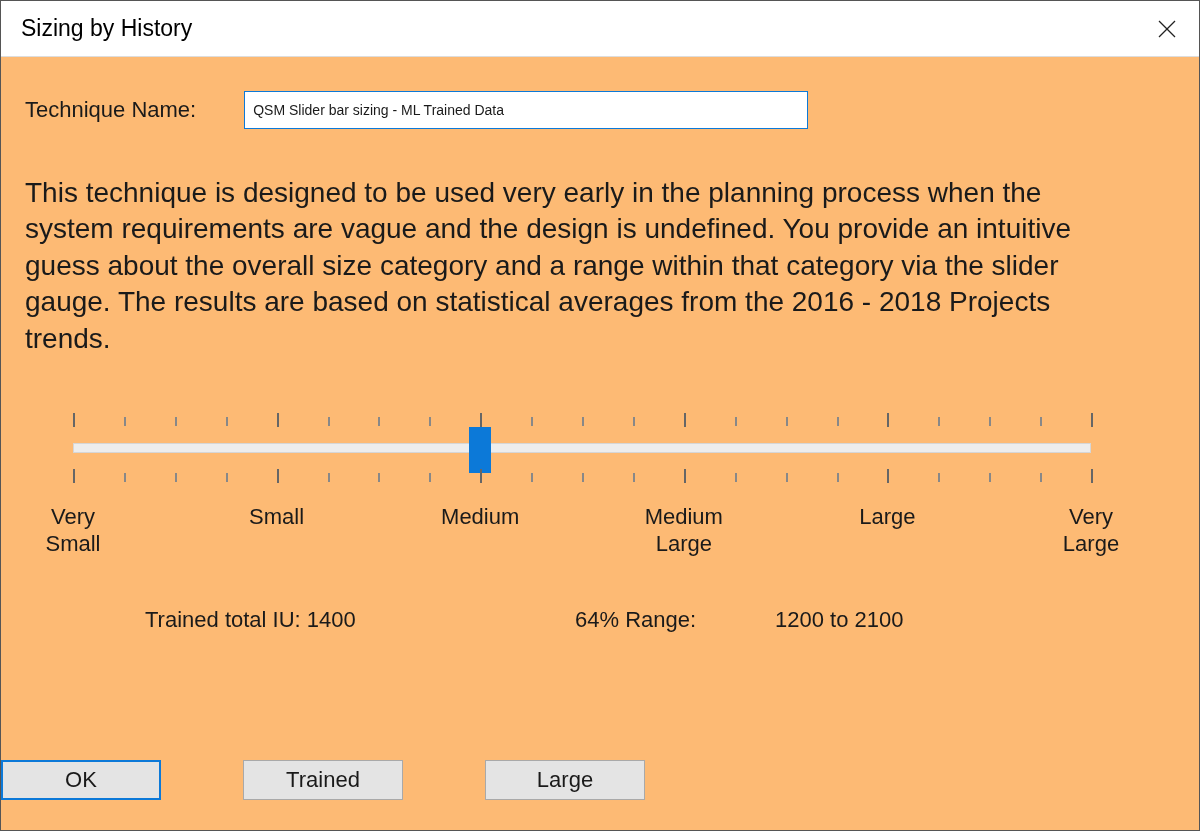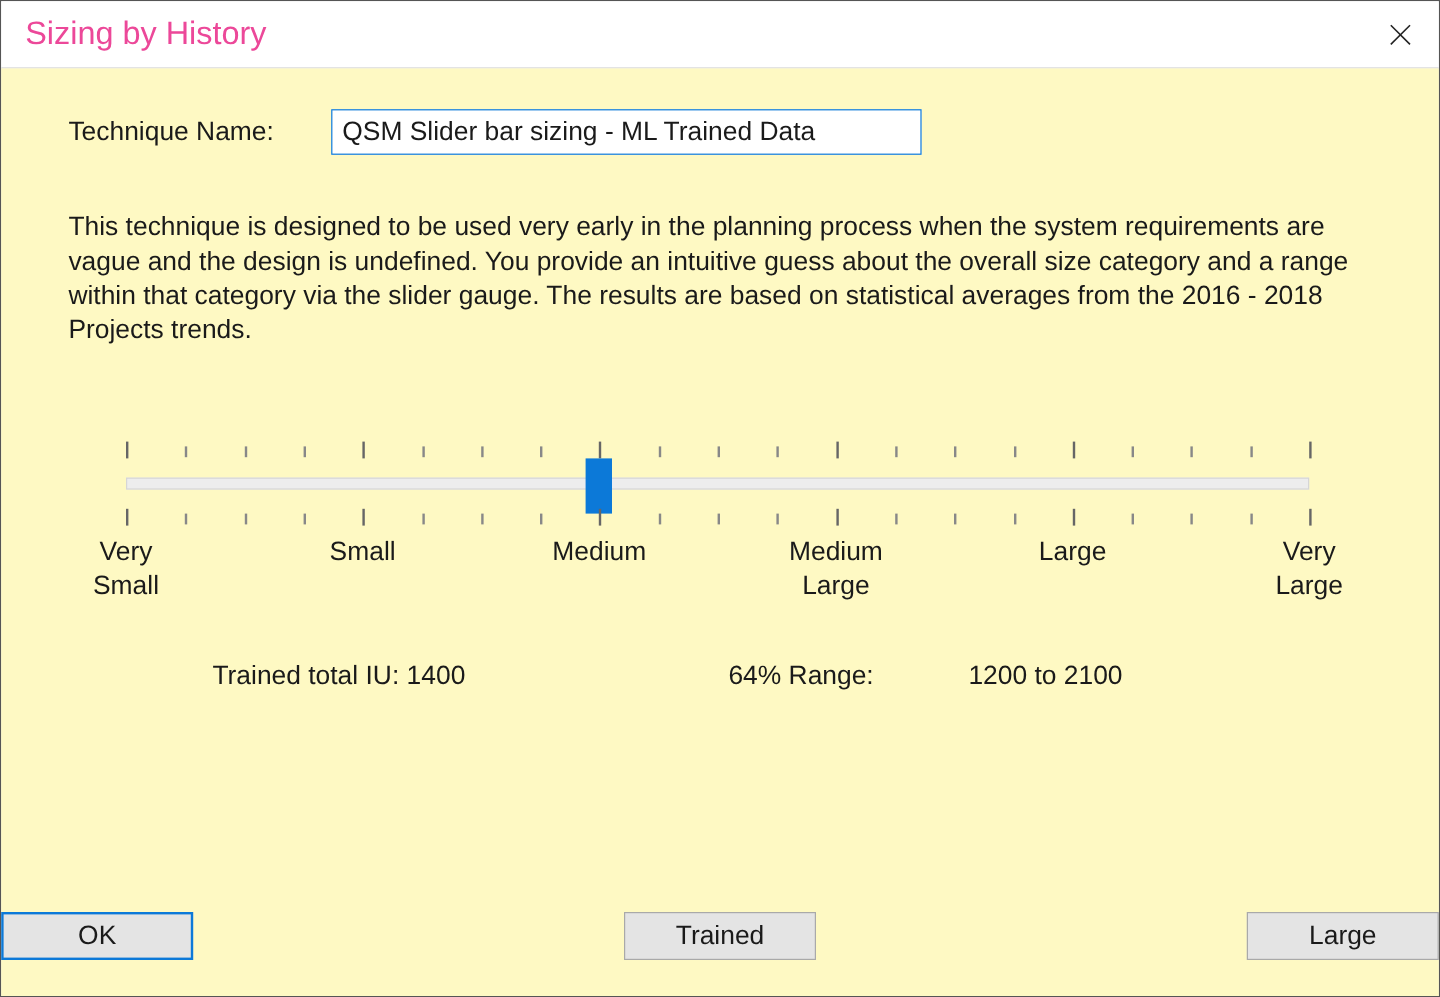--- a/index.html
+++ b/index.html
@@ -21,70 +21,70 @@
   .titlebar {
     height: 56px;
     background: #ffffff;
     border-bottom: 1px solid #ddd;
     display: flex;
     align-items: center;
     justify-content: space-between;
     padding: 0 6px 0 20px;
   }
   .titlebar .title {
-    font-size: 27px;
-    color: #ec4899;
+    font-size: 23px;
+    color: #000000;
     font-weight: 400;
   }
   .close-btn {
     width: 52px;
     height: 44px;
     display: flex;
     align-items: center;
     justify-content: center;
     cursor: pointer;
   }
   .close-btn svg { width: 20px; height: 20px; }
   .close-btn svg line { stroke: #222; stroke-width: 1.3; }
 
   .content {
     position: absolute;
     left: 0; right: 0; top: 56px; bottom: 0;
-    padding: 34px 60px 30px 56px;
-    background: #fef9c3;
+    padding: 34px 60px 30px 24px;
+    background: #fdba74;
   }
 
   .row-tech {
     display: flex;
     align-items: center;
     gap: 48px;
     margin-bottom: 46px;
   }
   .row-tech label {
     font-size: 22px;
     color: #1a1a1a;
     white-space: nowrap;
   }
   .tech-input {
-    width: 492px;
+    width: 564px;
     height: 38px;
     border: 1.5px solid #0c79d8;
     background: #fff;
-    font-size: 22px;
+    font-size: 14px;
     font-family: inherit;
     padding: 2px 8px;
     color: #1a1a1a;
     outline: none;
   }
 
   .desc {
-    font-size: 22px;
+    font-size: 28px;
     line-height: 1.3;
     color: #1a1a1a;
-    margin-bottom: 79px;
+    margin-bottom: 56px;
     max-width: 1080px;
   }
 
   
   .slider-block {
     position: relative;
     margin: 0 48px 0 48px;
   }
 
   .ticks-row { position: relative; height: 14px; }
@@ -106,21 +106,21 @@
     top: 0;
     width: 22px;
     height: 46px;
     background: #0c79d8;
     transform: translateX(-11px);
   }
 
   .slider-labels {
     position: relative;
     height: 68px;
-    margin-top: 8px;
+    margin-top: 20px;
   }
   .slider-labels .lab {
     position: absolute;
     text-align: center;
     font-size: 22px;
     color: #1a1a1a;
     line-height: 1.25;
     transform: translateX(-50%);
     white-space: nowrap;
   }
@@ -134,21 +134,21 @@
   }
   .metrics .m1 { width: 430px; }
   .metrics .m2 { width: 200px; }
   .metrics .m3 { }
 
   .buttons {
     position: absolute;
     left: 0; right: 0;
     bottom: 30px;
     display: flex;
-    justify-content: space-between;
+    justify-content: flex-start;
     gap: 82px;
   }
   .btn {
     width: 160px;
     height: 40px;
     font-size: 22px;
     font-family: inherit;
     background: #e4e4e4;
     border: 1px solid #a9a9a9;
     cursor: pointer;

